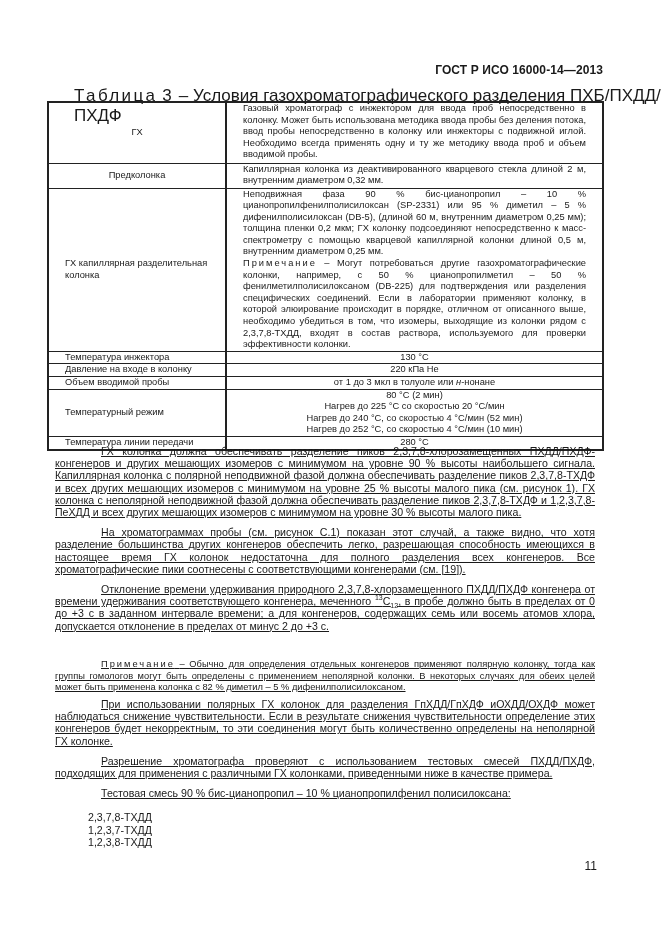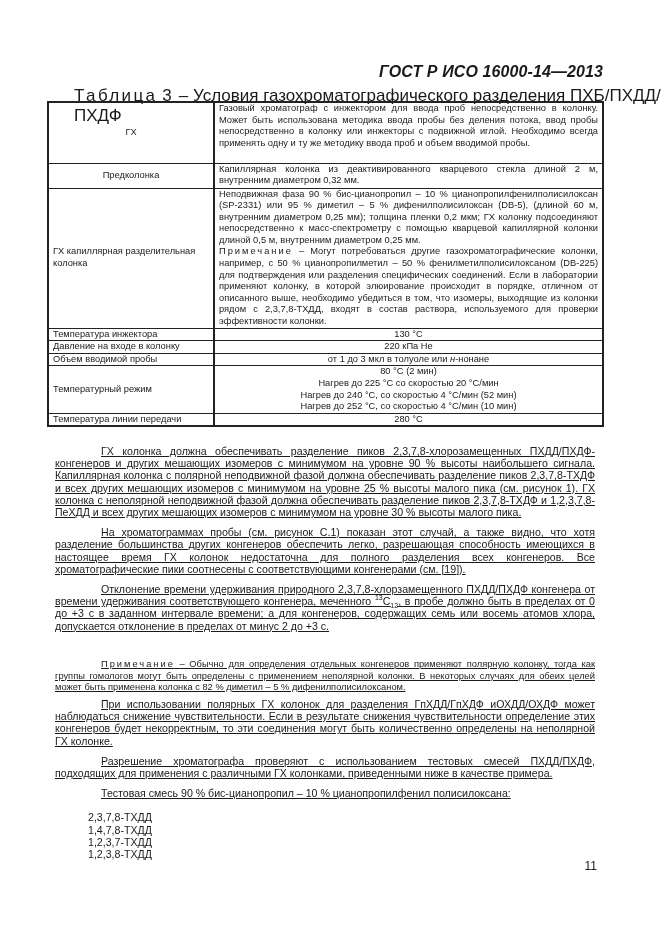--- a/index.html
+++ b/index.html
@@ -1,23 +1,23 @@
 <!DOCTYPE html>
 <html><head>
 <meta charset="utf-8">
 <style>
   html, body { margin: 0; padding: 0; background: #ffffff; }
   body { width: 661px; height: 936px; position: relative; overflow: hidden;
          font-family: "Liberation Sans", sans-serif; color: #1a1a1a; }
-  .header { position: absolute; top: 63px; right: 58px; font-weight: bold; font-size: 16px; letter-spacing: 0.1px; font-style: italic; }
+  .header { position: absolute; top: 63px; right: 58px; font-weight: bold; font-size: 12px; letter-spacing: 0.1px; }
   .caption { position: absolute; top: 86px; left: 74px; font-size: 17px; }
   .caption .spaced { letter-spacing: 2.4px; }
   table.t3 { position: absolute; top: 101px; left: 47px; width: 557px; border-collapse: collapse;
              font-size: 9.3px; line-height: 11.6px; }
-  table.t3 td { border: 1px solid #222; vertical-align: top; padding: 0 4px; }
+  table.t3 td { border: 1px solid #222; vertical-align: top; padding: 0 16px; }
   table.t3 { border: 2px solid #222; }
   table.t3 td.c1 { width: 142px; border-right: 2px solid #222; }
   table.t3 td.center { text-align: center; vertical-align: middle; }
   table.t3 td.mid { vertical-align: middle; }
   table.t3 td.just { text-align: justify; }
   .note-spaced { letter-spacing: 2px; }
   .body { position: absolute; left: 47px; width: 556px; font-size: 10.6px; line-height: 12.2px; text-align: justify; }
   .body p { margin: 8px; text-indent: 46px; text-decoration: underline; }
   .small { font-size: 9.3px; line-height: 11.6px; }
   .list { margin: 12px; padding: 0; list-style: none; }
@@ -90,19 +90,18 @@
 <div class="body small" style="top:651px">
   <p><span class="note-spaced">Примечание</span> <span>– Обычно для определения отдельных конгенеров применяют полярную колонку, тогда как группы гомологов могут быть определены с применением неполярной колонки. В некоторых случаях для обеих целей может быть применена колонка с 82 % диметил – 5 % дифенилполисилоксаном.</span></p>
 </div>
 
 <div class="body" style="top:690px">
   <p>При использовании полярных ГХ колонок для разделения ГпХДД/ГпХДФ иОХДД/ОХДФ может наблюдаться снижение чувствительности. Если в результате снижения чувствительности определение этих конгенеров будет некорректным, то эти соединения могут быть количественно определены на неполярной ГХ колонке.</p>
   <p>Разрешение хроматографа проверяют с использованием тестовых смесей ПХДД/ПХДФ, подходящих для применения с различными ГХ колонками, приведенными ниже в качестве примера.</p>
   <p>Тестовая смесь 90 % бис-цианопропил – 10 % цианопропилфенил полисилоксана:</p>
   <ul class="list" style="padding-left:29px">
     <li>2,3,7,8-ТХДД</li>
-    <li>1,4,7,8-ТХДД</li>
     <li>1,2,3,7-ТХДД</li>
     <li>1,2,3,8-ТХДД</li>
   </ul>
 </div>
 
 <div class="page-num">11</div>
 
 </body></html>

